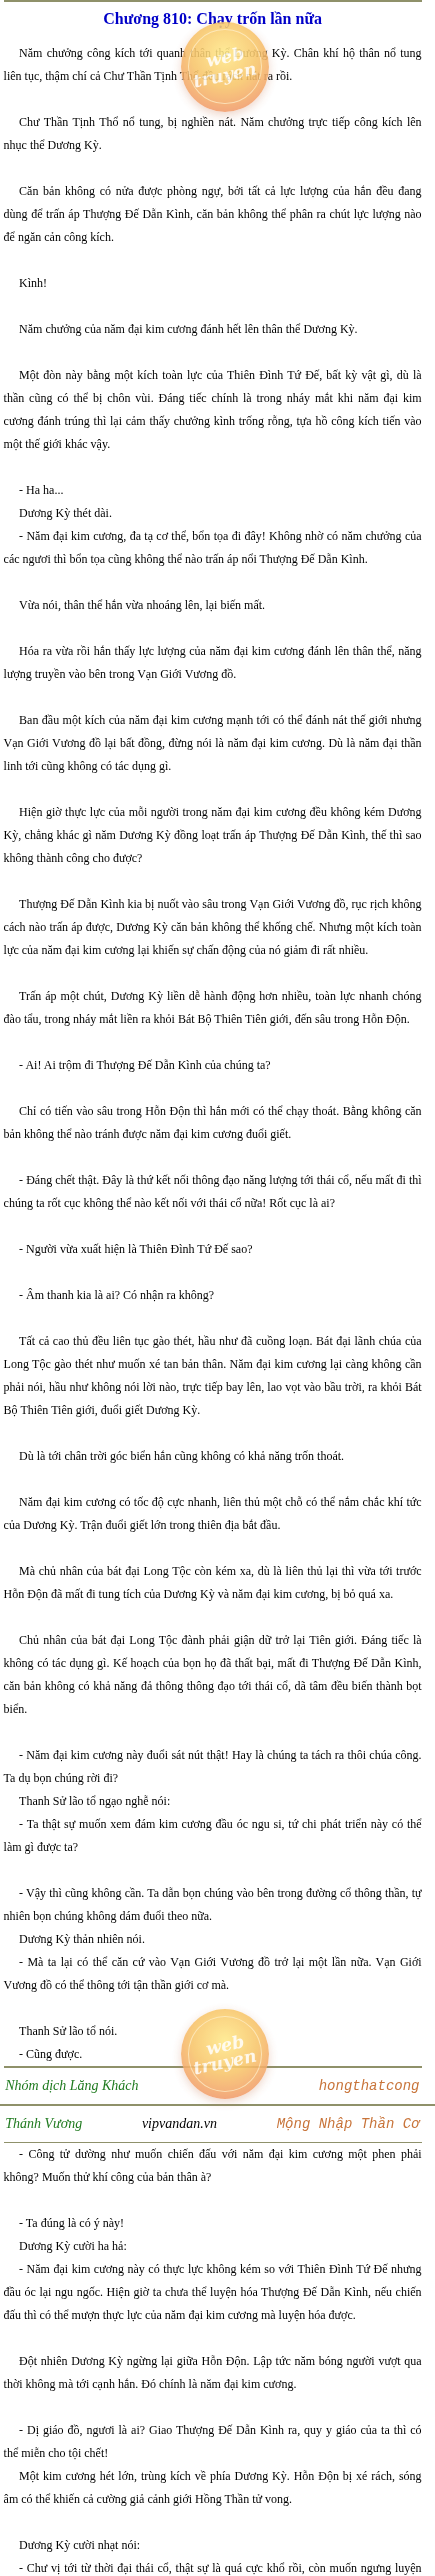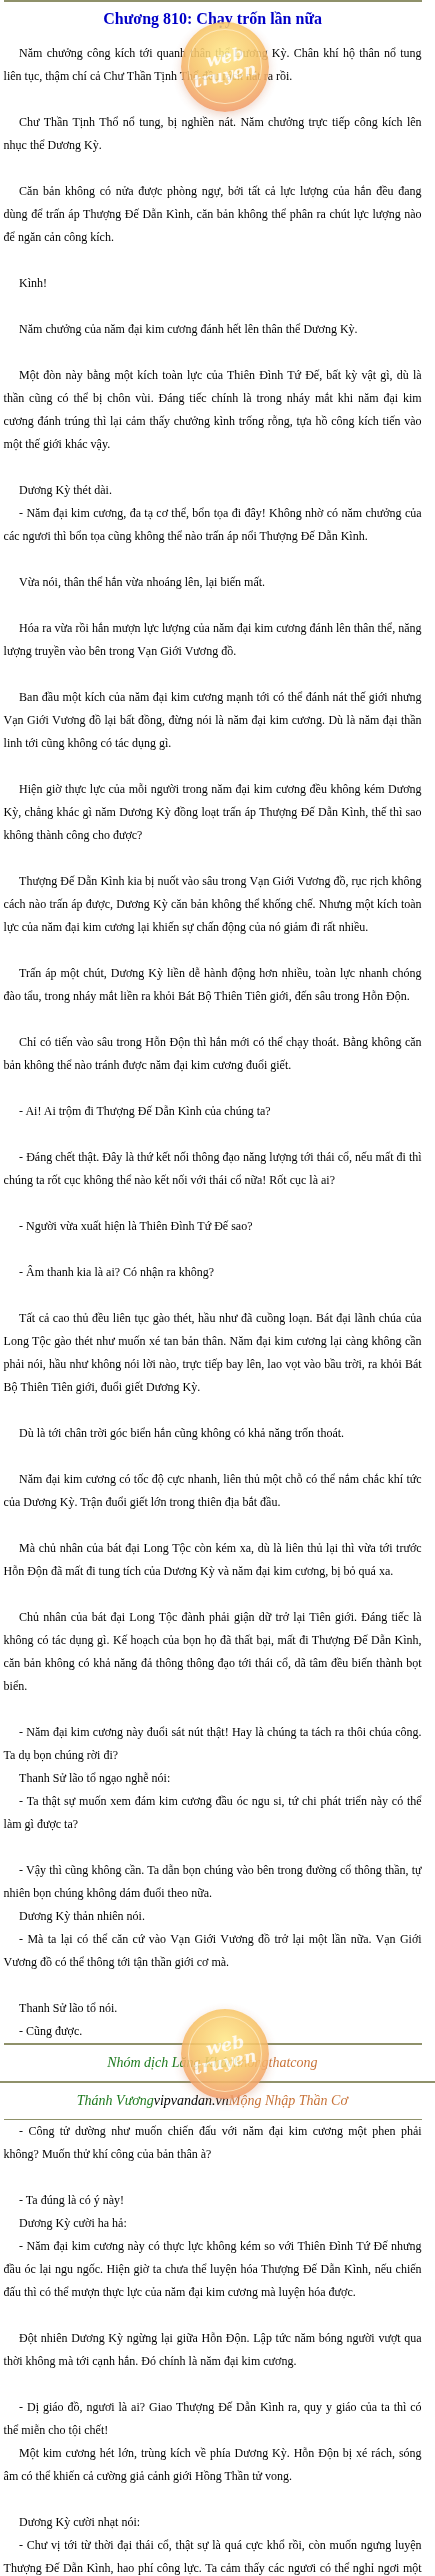--- a/index.html
+++ b/index.html
@@ -3,23 +3,23 @@
 <meta charset="utf-8">
 <style>
   html, body { margin: 0; padding: 0; background: #ffffff; }
   body { width: 436px; position: relative; font-family: "Liberation Serif", "DejaVu Serif", serif; color: #000; }
   .page { padding: 0 14.4px 0 3.6px; }
   .rule { height: 1.5px; background: #8f916a; margin: 0 14.4px 0 3.6px; }
   .rule.full { margin: 0; height: 2.1px; }
   .chapter-title { text-align: center; color: #0000c8; font-size: 16px; margin: 7.2px 0 14.4px 0; line-height: 1.2; }
   .para { font-size: 12px; line-height: 23px; text-align: justify; text-indent: 15.5px; margin: 0; }
   .para.gap { margin-bottom: 23px; }
-  .bar { display: flex; justify-content: center; align-items: center; height: 36px; padding: 0 16.5px 0 5.2px; font-style: italic; font-size: 14px; }
+  .bar { display: flex; justify-content: space-between; align-items: center; height: 36px; padding: 0 16.5px 0 5.2px; font-style: italic; font-size: 14px; }
   .bar .green { color: #1f7a1f; }
-  .bar .orange { color: #c8743a; }
+  .bar .orange { color: #c8743a; font-family: Liberation Mono, monospace; }
   .bar .gray { color: #000000; }
   .watermark { position: absolute; width: 88px; height: 90px; border-radius: 50%;
     background: radial-gradient(circle at 50% 35%, #ffe98a 0%, #f8c56a 45%, #f0956a 85%, #e98a66 100%);
     box-shadow: 0 3.1px 9.3px rgba(200,120,80,0.35); opacity: 0.88; display: flex; align-items: center; justify-content: center; flex-direction: column; }
   .watermark::before { content: ""; position: absolute; inset: 7.2px; border-radius: 50%; border: 1.5px solid rgba(255,240,200,0.7); }
   .watermark span { color: rgba(255,255,255,0.85); font-style: italic; font-family: "DejaVu Serif", serif; font-weight: bold; font-size: 17.5px; line-height: 17.5px; transform: rotate(-12deg); }
 </style>
 </head>
 <body>
 
@@ -27,30 +27,31 @@
   <div class="rule"></div>
   <div class="page">
     <h1 class="chapter-title">Chương 810: Chạy trốn lần nữa</h1>
     <div id="s1">
         <p class="para gap">Năm chưởng công kích tới quanh thân thể Dương Kỳ. Chân khí hộ thân nổ tung liên tục, thậm chí cả Chư Thần Tịnh Thổ đều rách nát ra rồi.</p>
         <p class="para gap">Chư Thần Tịnh Thổ nổ tung, bị nghiền nát. Năm chưởng trực tiếp công kích lên nhục thể Dương Kỳ.</p>
         <p class="para gap">Căn bản không có nửa được phòng ngự, bởi tất cả lực lượng của hắn đều đang dùng để trấn áp Thượng Đế Dẫn Kình, căn bản không thể phân ra chút lực lượng nào để ngăn cản công kích.</p>
         <p class="para gap">Kình!</p>
         <p class="para gap">Năm chưởng của năm đại kim cương đánh hết lên thân thể Dương Kỳ.</p>
         <p class="para gap">Một đòn này bằng một kích toàn lực của Thiên Đình Tứ Đế, bất kỳ vật gì, dù là thần cũng có thể bị chôn vùi. Đáng tiếc chính là trong nháy mắt khi năm đại kim cương đánh trúng thì lại cảm thấy chưởng kình trống rỗng, tựa hồ công kích tiến vào một thế giới khác vậy.</p>
+        <p class="para">- Ha ha...</p>
         <p class="para">Dương Kỳ thét dài.</p>
         <p class="para gap">- Năm đại kim cương, đa tạ cơ thể, bổn tọa đi đây! Không nhờ có năm chưởng của các ngươi thì bổn tọa cũng không thể nào trấn áp nổi Thượng Đế Dẫn Kình.</p>
         <p class="para gap">Vừa nói, thân thể hắn vừa nhoáng lên, lại biến mất.</p>
-        <p class="para gap">Hóa ra vừa rồi hắn mượn lực lượng của năm đại kim cương đánh lên thân thể, năng lượng truyền vào bên trong Vạn Giới Vương đồ.</p>
+        <p class="para gap">Hóa ra vừa rồi hắn thấy lực lượng của năm đại kim cương đánh lên thân thể, năng lượng truyền vào bên trong Vạn Giới Vương đồ.</p>
         <p class="para gap">Ban đầu một kích của năm đại kim cương mạnh tới có thể đánh nát thế giới nhưng Vạn Giới Vương đồ lại bất đồng, đừng nói là năm đại kim cương. Dù là năm đại thần linh tới cũng không có tác dụng gì.</p>
         <p class="para gap">Hiện giờ thực lực của mỗi người trong năm đại kim cương đều không kém Dương Kỳ, chẳng khác gì năm Dương Kỳ đồng loạt trấn áp Thượng Đế Dẫn Kình, thế thì sao không thành công cho được?</p>
         <p class="para gap">Thượng Đế Dẫn Kình kia bị nuốt vào sâu trong Vạn Giới Vương đồ, rục rịch không cách nào trấn áp được, Dương Kỳ căn bản không thể khống chế. Nhưng một kích toàn lực của năm đại kim cương lại khiến sự chấn động của nó giảm đi rất nhiều.</p>
         <p class="para gap">Trấn áp một chút, Dương Kỳ liền dễ hành động hơn nhiều, toàn lực nhanh chóng đào tẩu, trong nháy mắt liền ra khỏi Bát Bộ Thiên Tiên giới, đến sâu trong Hỗn Độn.</p>
+        <p class="para gap">- Ai! Ai trộm đi Thượng Đế Dẫn Kình của chúng ta?</p>
         <p class="para gap">Chỉ có tiến vào sâu trong Hỗn Độn thì hắn mới có thể chạy thoát. Bằng không căn bản không thể nào tránh được năm đại kim cương đuổi giết.</p>
-        <p class="para gap">- Ai! Ai trộm đi Thượng Đế Dẫn Kình của chúng ta?</p>
         <p class="para gap">- Đáng chết thật. Đây là thứ kết nối thông đạo năng lượng tới thái cổ, nếu mất đi thì chúng ta rốt cục không thể nào kết nối với thái cổ nữa! Rốt cục là ai?</p>
         <p class="para gap">- Người vừa xuất hiện là Thiên Đình Tứ Đế sao?</p>
         <p class="para gap">- Âm thanh kia là ai? Có nhận ra không?</p>
         <p class="para gap">Tất cả cao thủ đều liên tục gào thét, hầu như đã cuồng loạn. Bát đại lãnh chúa của Long Tộc gào thét như muốn xé tan bản thân. Năm đại kim cương lại càng không cần phải nói, hầu như không nói lời nào, trực tiếp bay lên, lao vọt vào bầu trời, ra khỏi Bát Bộ Thiên Tiên giới, đuổi giết Dương Kỳ.</p>
         <p class="para gap">Dù là tới chân trời góc biển hắn cũng không có khả năng trốn thoát.</p>
         <p class="para gap">Năm đại kim cương có tốc độ cực nhanh, liên thủ một chỗ có thể nắm chắc khí tức của Dương Kỳ. Trận đuổi giết lớn trong thiên địa bắt đầu.</p>
         <p class="para gap">Mà chủ nhân của bát đại Long Tộc còn kém xa, dù là liên thủ lại thì vừa tới trước Hỗn Độn đã mất đi tung tích của Dương Kỳ và năm đại kim cương, bị bỏ quá xa.</p>
         <p class="para gap">Chủ nhân của bát đại Long Tộc đành phải giận dữ trở lại Tiên giới. Đáng tiếc là không có tác dụng gì. Kế hoạch của bọn họ đã thất bại, mất đi Thượng Đế Dẫn Kình, căn bản không có khả năng đả thông thông đạo tới thái cổ, dã tâm đều biến thành bọt biển.</p>
         <p class="para">- Năm đại kim cương này đuổi sát nút thật! Hay là chúng ta tách ra thôi chúa công. Ta dụ bọn chúng rời đi?</p>
         <p class="para">Thanh Sử lão tổ ngạo nghễ nói:</p>

